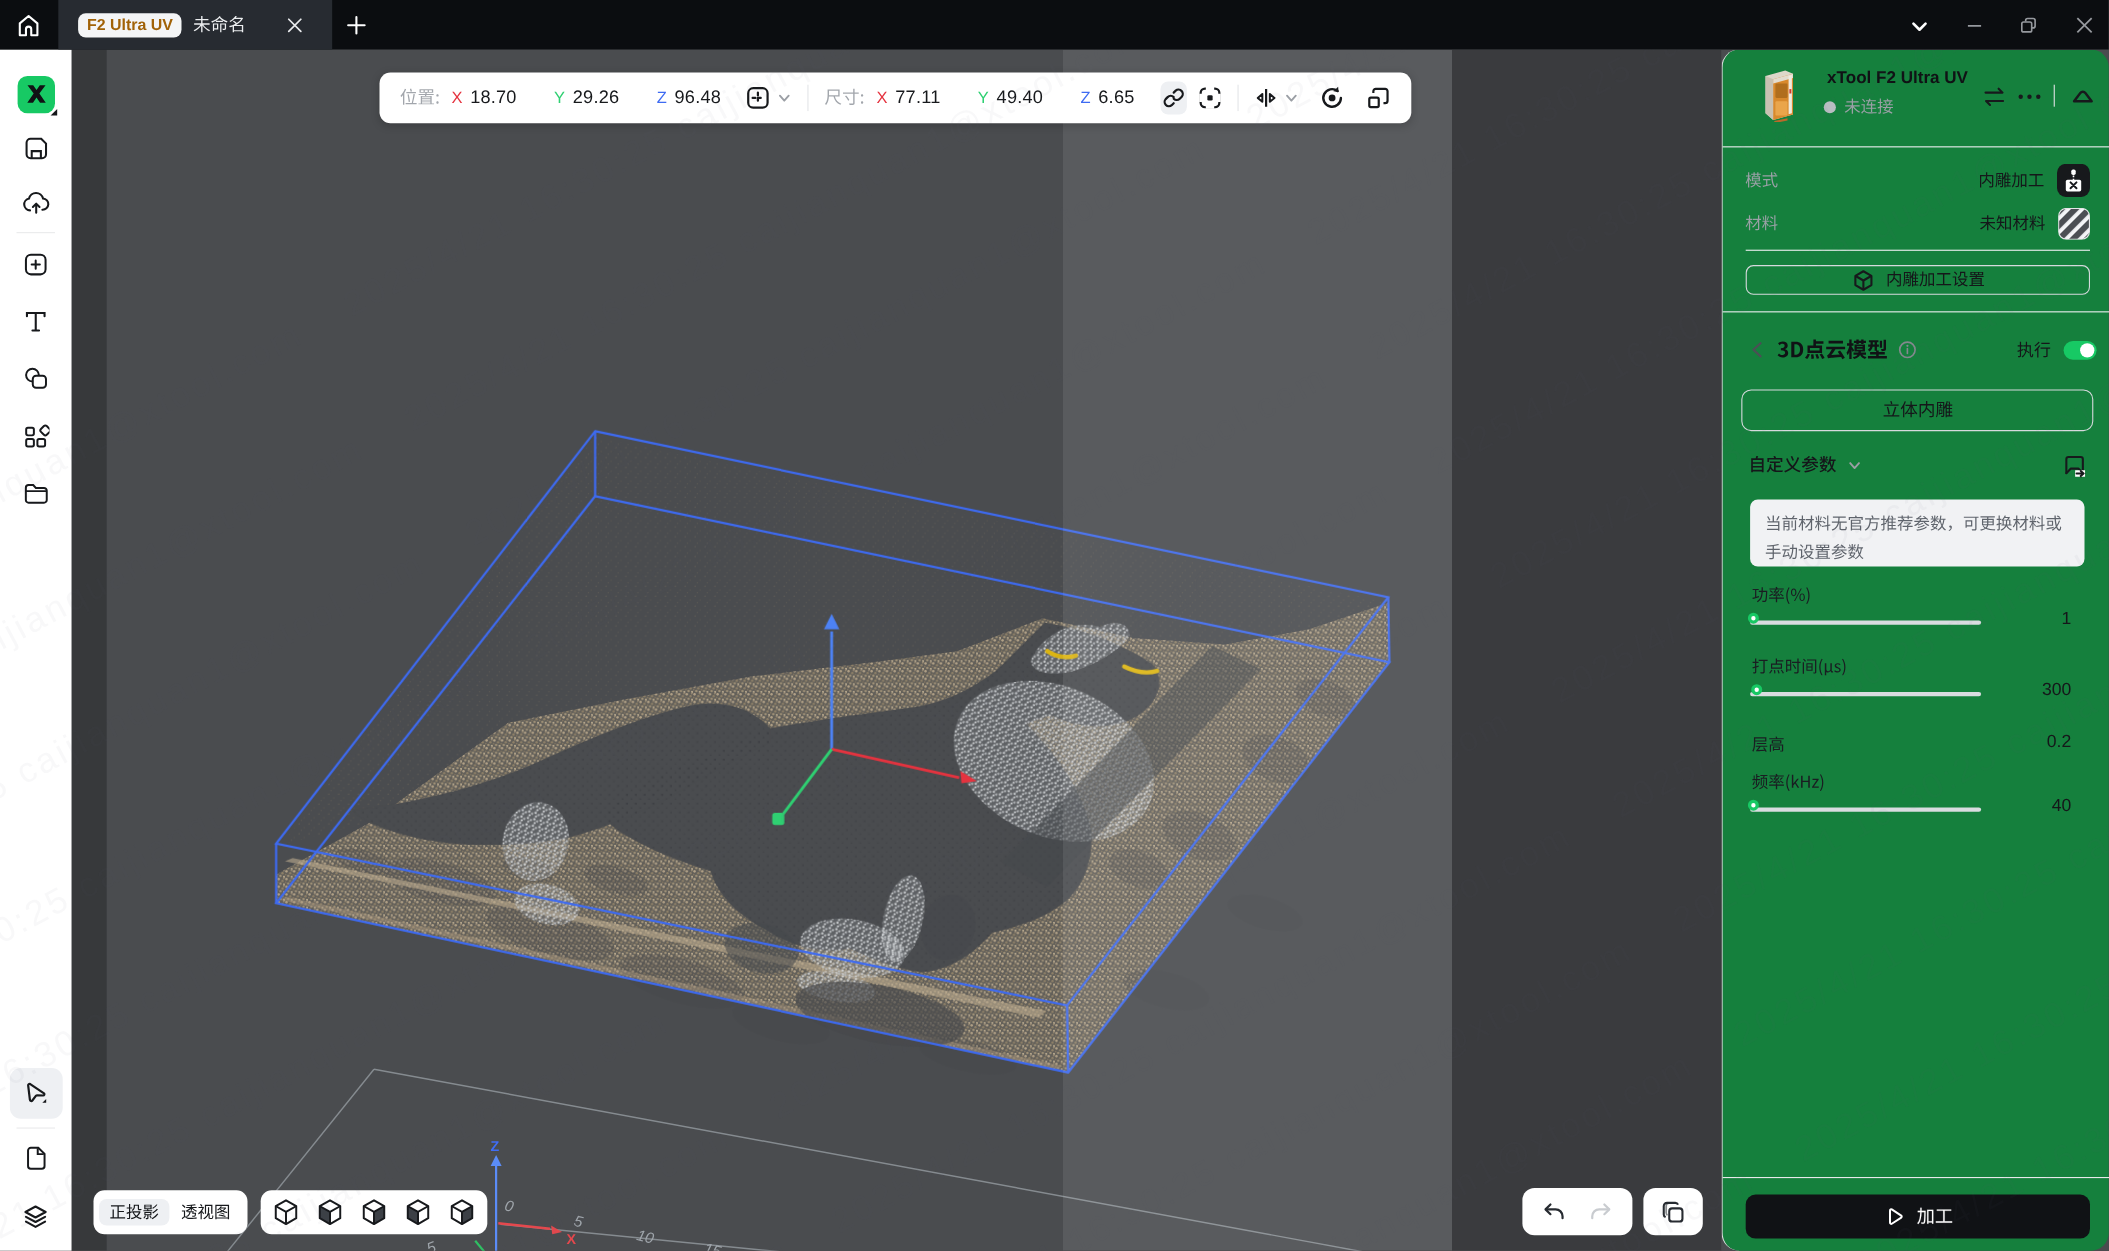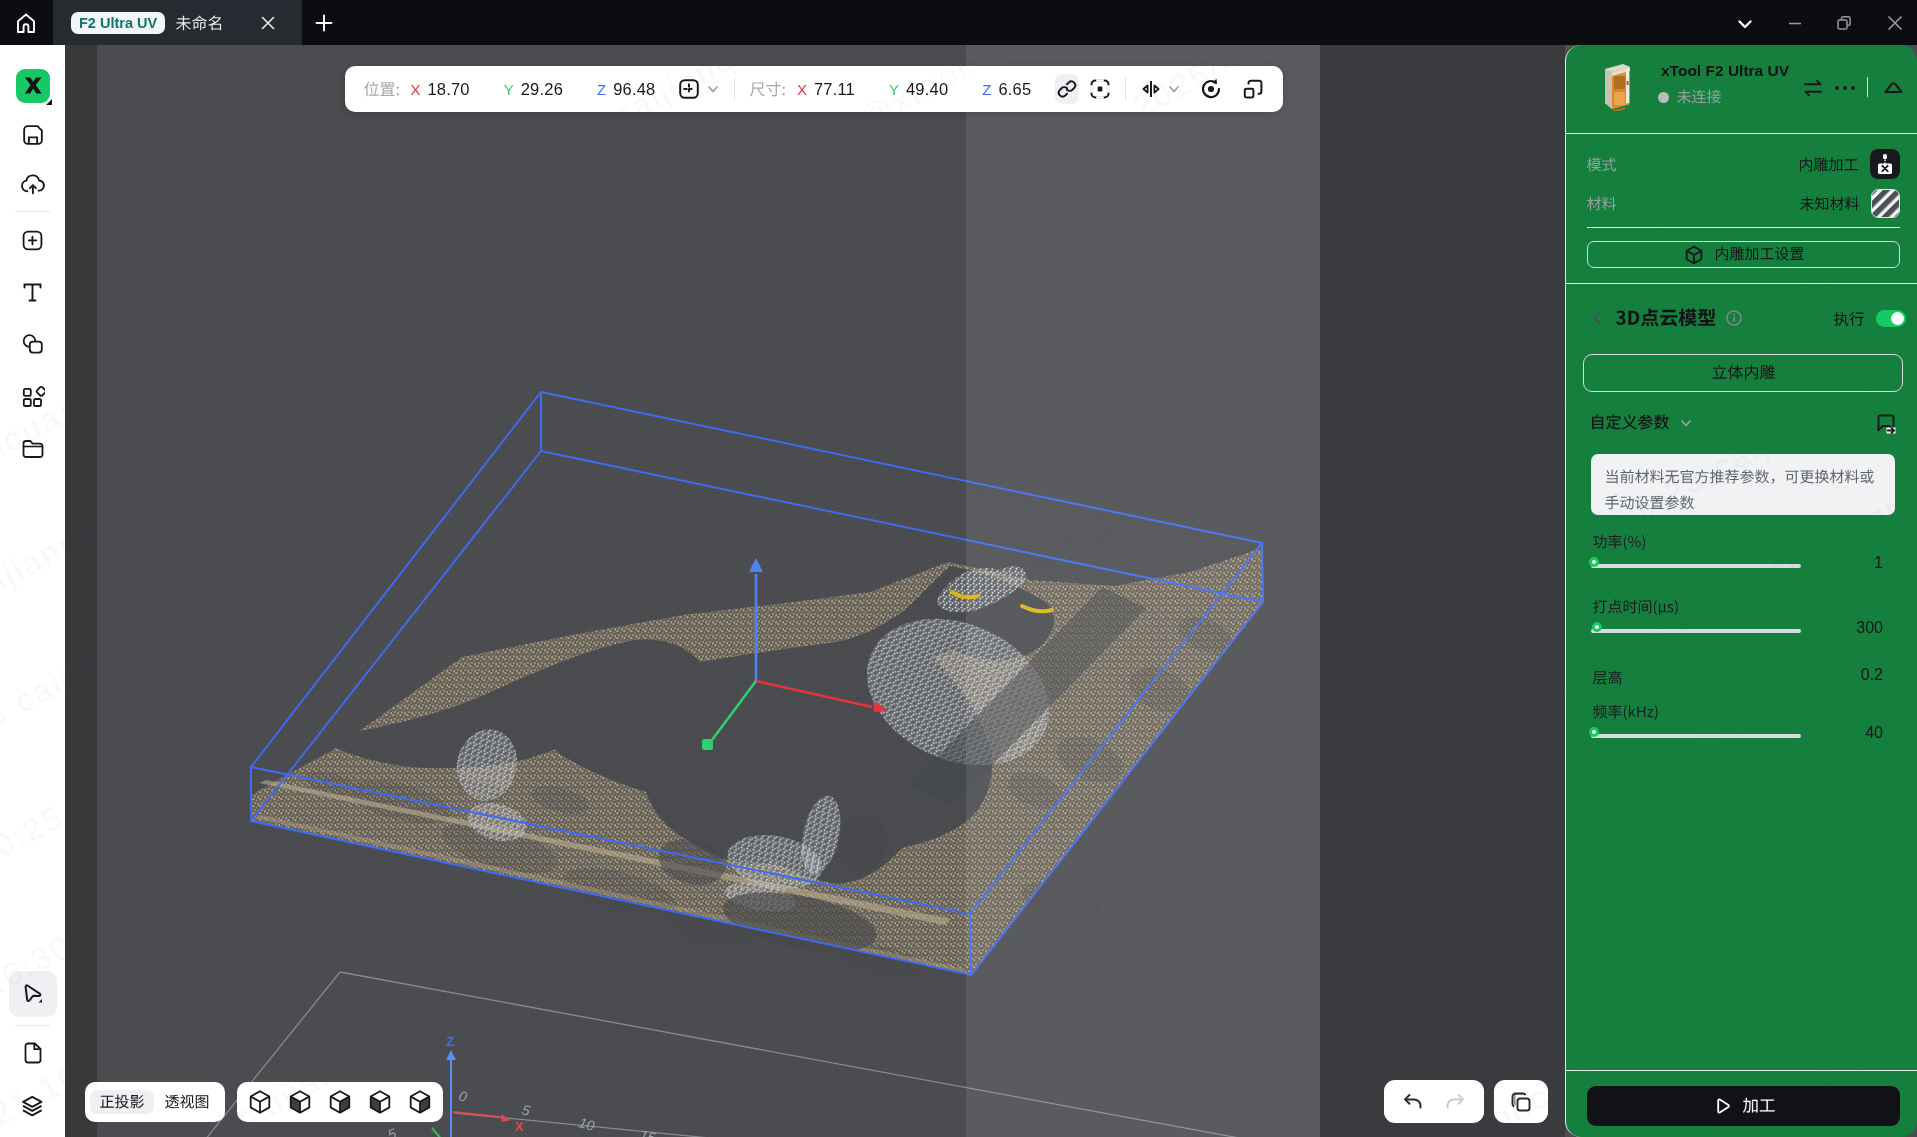--- a/index.html
+++ b/index.html
@@ -1,20 +1,20 @@
 <!DOCTYPE html>
 <html><head><meta charset="utf-8"><style>
 *{margin:0;padding:0;box-sizing:border-box;}
 html,body{width:1917px;height:1137px;overflow:hidden;background:#4a4c4f;
   font-family:"Liberation Sans",sans-serif;-webkit-font-smoothing:antialiased;}
 .abs{position:absolute;}
 #titlebar{position:absolute;left:0;top:0;width:1917px;height:45px;background:#0b0d10;z-index:50;}
 #tabstrip{position:absolute;left:53px;top:0;width:249px;height:45px;background:#272b31;}
 .tabpill{position:absolute;left:18px;top:12px;height:22px;padding:0 8px;background:#f4f5f6;
-  border-radius:7px;color:#0f766e;font-size:14.5px;font-weight:bold;line-height:22px;}
+  border-radius:7px;color:#a16207;font-size:14.5px;font-weight:bold;line-height:22px;}
 #sidebar{position:absolute;left:0;top:45px;width:65px;height:1092px;background:#fff;z-index:5;}
 .sic{position:absolute;left:0;width:65px;display:flex;justify-content:center;}
 #canvas{position:absolute;left:65px;top:45px;width:1500px;height:1092px;background:#4a4c4f;}
 .pill{position:absolute;background:#fff;border-radius:10px;display:flex;align-items:center;z-index:6;}
 #rpanel{position:absolute;left:1565px;top:45px;width:352px;height:1092px;background:#15803d;
   border-left:1px solid #e7e8ea;z-index:7;border-radius:16px;}
 .row{position:absolute;display:flex;align-items:center;}
 .num{font-size:16.5px;color:#17191c;letter-spacing:0.2px;}
 .axl{font-size:15px;font-weight:400;}
 .watermark{position:absolute;left:-200px;top:-100px;width:2600px;height:1600px;z-index:40;

